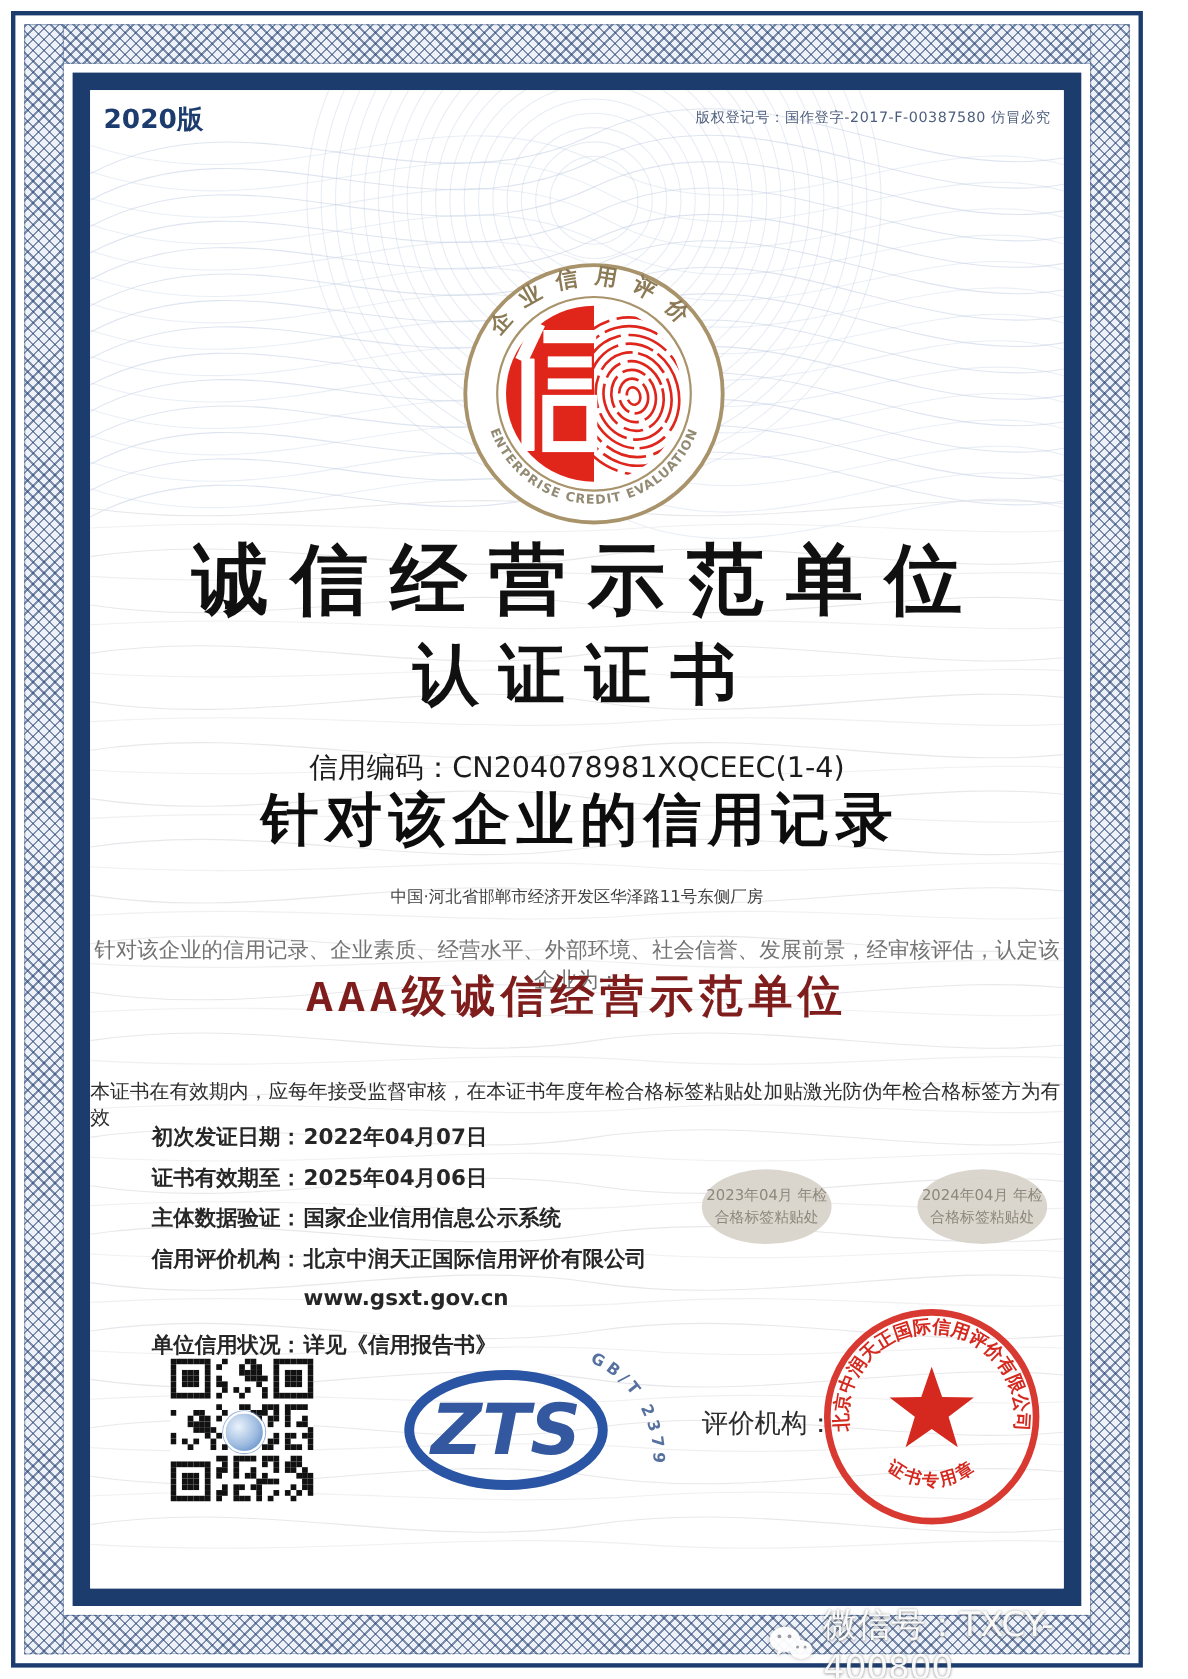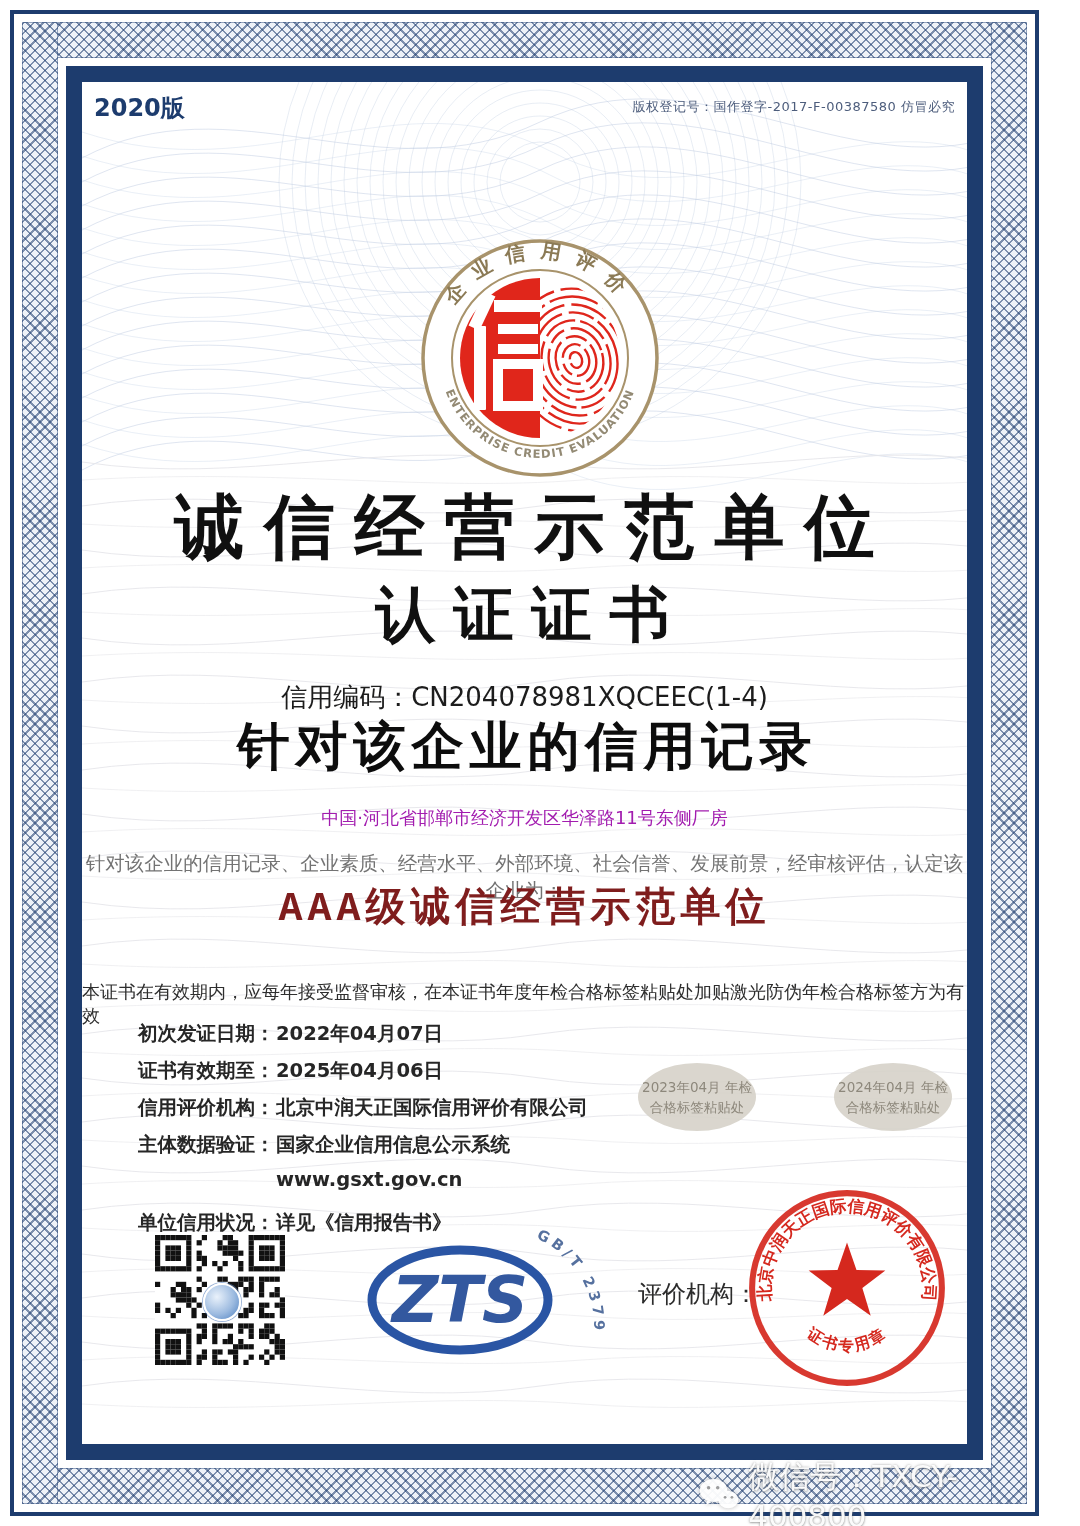--- a/index.html
+++ b/index.html
@@ -32,21 +32,21 @@
 
   
   .title1{position:absolute;left:0;right:0;top:410px;text-align:center;
     font-size:70px;font-weight:900;color:#101010;letter-spacing:20px;line-height:1;text-indent:20px;}
   .title2{position:absolute;left:0;right:4px;top:502px;text-align:center;
     font-size:60px;font-weight:900;color:#101010;letter-spacing:18px;line-height:1;text-indent:18px;}
   .credit-code{position:absolute;left:0;right:0;top:598px;text-align:center;
     font-size:26px;color:#1c1c1c;}
   .company{position:absolute;left:0;right:0;top:636px;text-align:center;
     font-size:52px;font-weight:900;color:#0d0d0d;letter-spacing:6px;line-height:1.1;text-indent:6px;}
-  .address{position:absolute;left:0;right:0;top:724px;text-align:center;font-size:18px;color:#a21caf;}
+  .address{position:absolute;left:0;right:0;top:724px;text-align:center;font-size:15px;color:#404040;}
   .intro{position:absolute;left:0;right:0;top:768px;text-align:center;font-size:19.5px;color:#737373;}
   .rating{position:absolute;left:0;right:0;top:804px;text-align:center;
     font-family:Liberation Mono, monospace;
     font-size:40px;font-weight:900;color:#7f1d1d;letter-spacing:5px;line-height:1.2;}
   .validity-note{position:absolute;left:0;right:0;top:898px;font-size:18px;color:#2e2e2e;}
 
   
   .fields{position:absolute;left:56px;top:938px;font-size:19.5px;color:#262626;font-weight:600;}
   .field-row{margin-bottom:10px;white-space:nowrap;}
   .field-label{display:inline-block;min-width:138px;}
@@ -238,24 +238,24 @@
     <div class="validity-note">本证书在有效期内，应每年接受监督审核，在本证书年度年检合格标签粘贴处加贴激光防伪年检合格标签方为有效</div>
 
     <div class="fields">
       <div class="field-row">
         <span class="field-label">初次发证日期：</span><span>2022年04月07日</span>
       </div>
       <div class="field-row">
         <span class="field-label">证书有效期至：</span><span>2025年04月06日</span>
       </div>
       <div class="field-row">
-        <span class="field-label">信用评价机构：</span><span>北京中润天正国际信用评价有限公司</span>
+        <span class="field-label">主体数据验证：</span><span>国家企业信用信息公示系统</span>
       </div>
       <div class="field-row">
-        <span class="field-label">主体数据验证：</span><span>国家企业信用信息公示系统</span>
+        <span class="field-label">信用评价机构：</span><span>北京中润天正国际信用评价有限公司</span>
       </div>
       <div class="field-sub">www.gsxt.gov.cn</div>
       <div class="field-row field-last">
         <span class="field-label">单位信用状况：</span><span>详见《信用报告书》</span>
       </div>
     </div>
 
     <div class="sticker sticker-1">
       <div>2023年04月 年检</div>
       <div>合格标签粘贴处</div>

